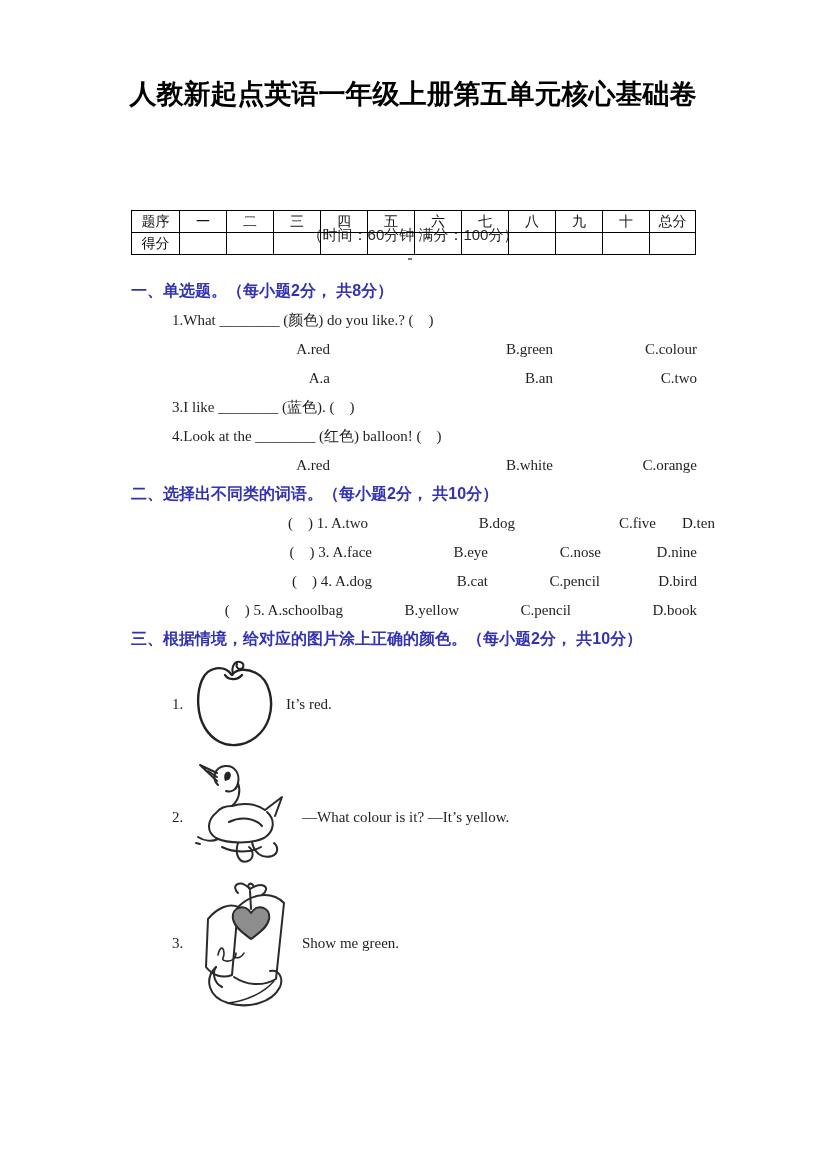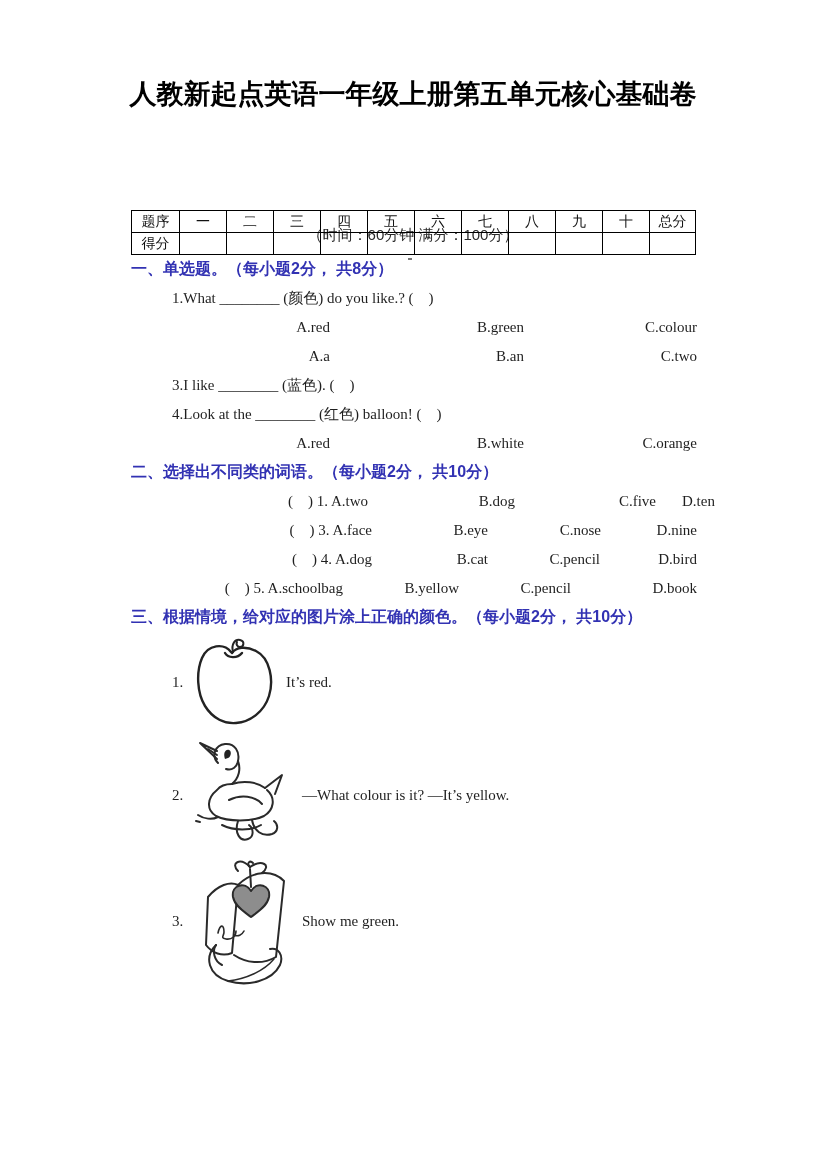--- a/index.html
+++ b/index.html
@@ -48,29 +48,30 @@
   }
   .stray{
     position:absolute;left:277px;top:48px;width:4px;height:2px;background:#777;
   }
   .sec-head{
     height:29px;display:flex;align-items:center;
     font-family:"Liberation Sans", sans-serif;
     font-size:16px;font-weight:600;color:#3232b3;
     white-space:pre;
   }
-  .sec-head.first{}
+  .sec-head.first{margin-top:22px;}
   .line{
     height:29px;display:flex;align-items:center;
     margin-left:41px;
     font-size:15px;white-space:pre;color:#1f1f1f;text-align:right;
   }
   .opts3{
     display:grid;grid-template-columns:158px 194px auto;
     align-items:center;
+    gap:29px;
   }
   .row4{
     display:grid;align-items:center;gap:26px;
   }
   .r1{grid-template-columns:196px 121px 115px auto;}
   .r2{grid-template-columns:171px 89px 88px auto;}
   .r3{grid-template-columns:200px 90px 87px auto;}
   .r4{grid-template-columns:200px 90px 86px auto;}
   .r5{grid-template-columns:171px 90px 86px auto;}
   .pic-item{

